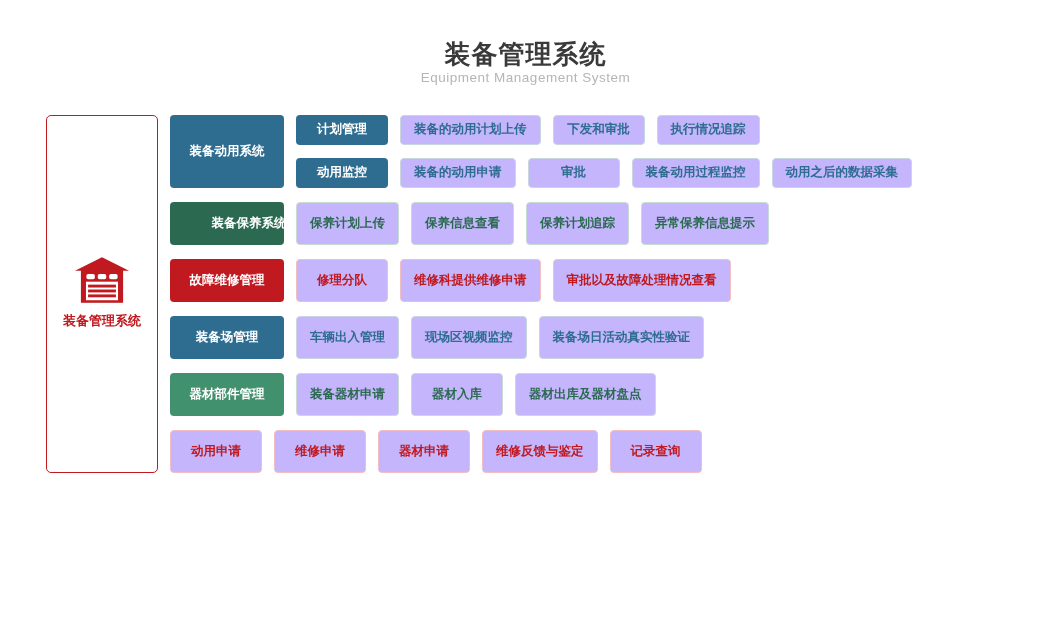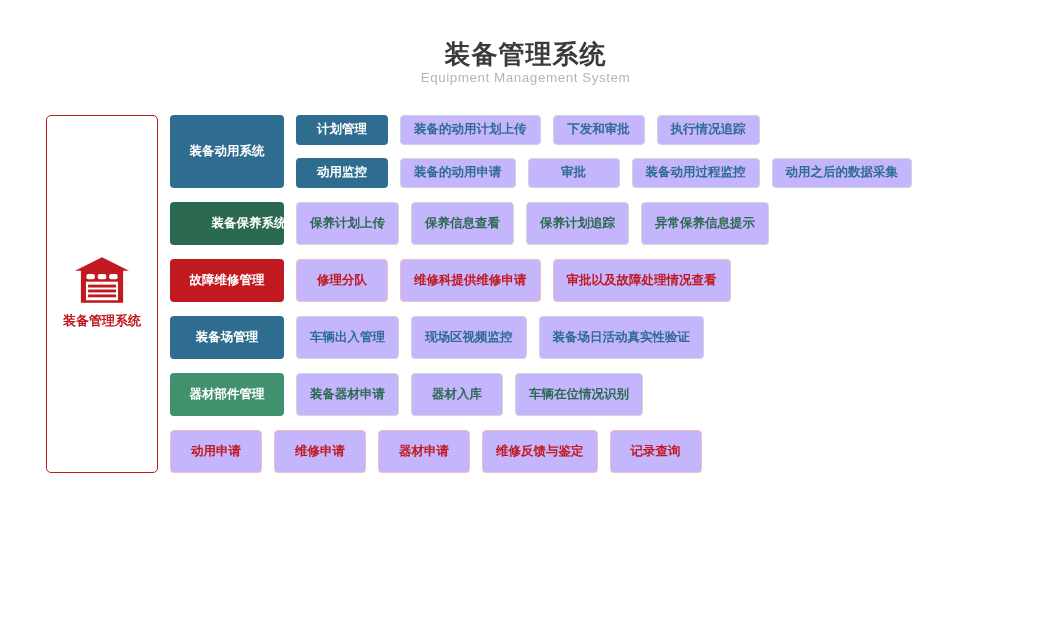--- a/index.html
+++ b/index.html
@@ -117,21 +117,21 @@
       <div class="row">
         <div class="box category fill-blue">装备场管理</div>
         <div class="box item line-blue">车辆出入管理</div>
         <div class="box item line-blue">现场区视频监控</div>
         <div class="box item line-blue">装备场日活动真实性验证</div>
       </div>
       <div class="row">
         <div class="box category fill-green">器材部件管理</div>
         <div class="box item line-green">装备器材申请</div>
         <div class="box item line-green">器材入库</div>
-        <div class="box item line-green">车辆在位情况识别</div>
+        <div class="box item line-green">器材出库及器材盘点</div>
       </div>
       <div class="row">
         <div class="box item line-dark_red">动用申请</div>
         <div class="box item line-dark_red">维修申请</div>
         <div class="box item line-dark_red">器材申请</div>
         <div class="box item line-dark_red">维修反馈与鉴定</div>
         <div class="box item line-dark_red">记录查询</div>
       </div>
     </div>
 </main>

